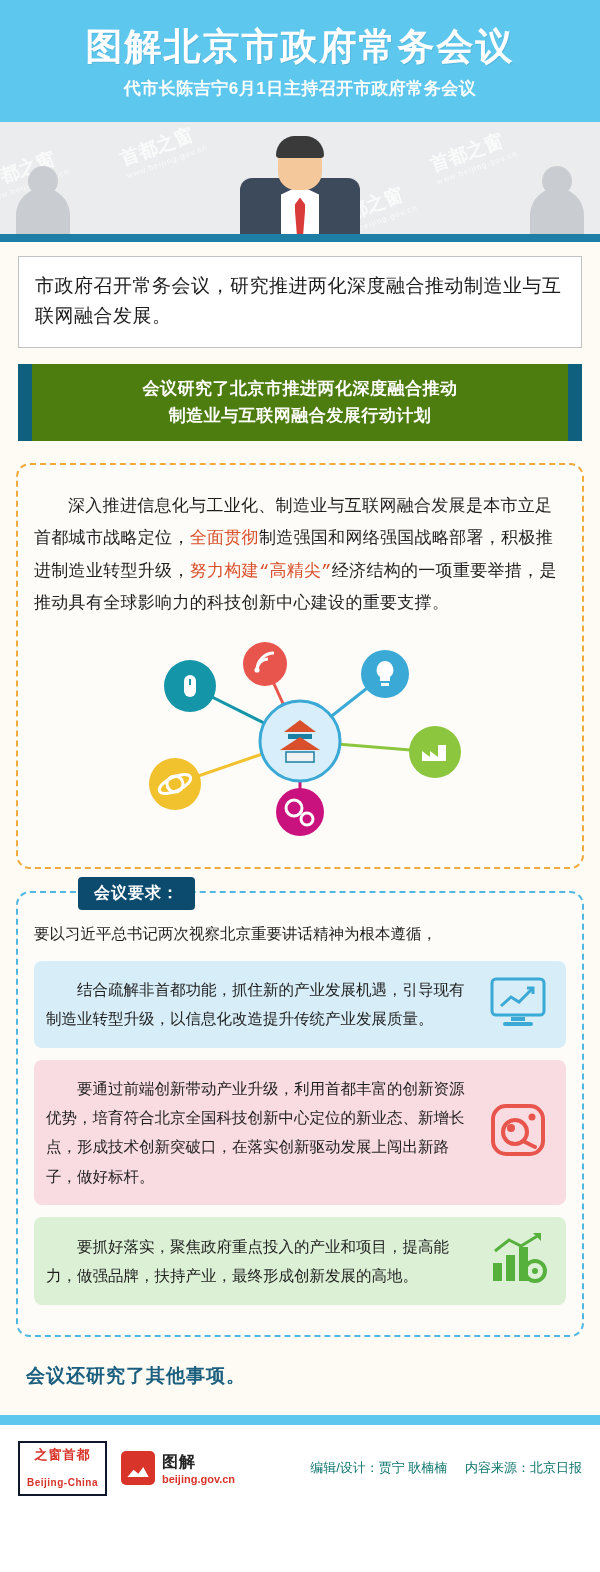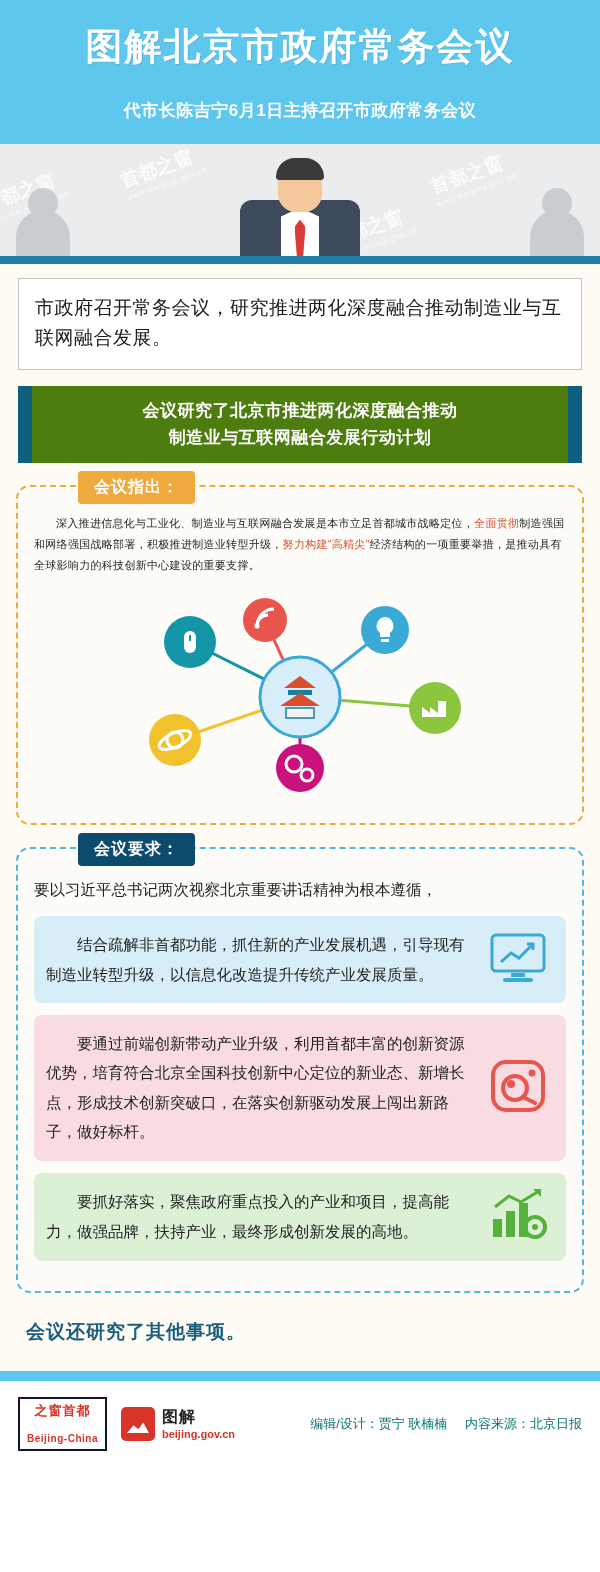--- a/index.html
+++ b/index.html
@@ -26,21 +26,21 @@
     font-size: 37px;
     font-weight: bold;
     letter-spacing: 2px;
     line-height: 1.15;
     text-shadow: 1px 1px 0 rgba(0,0,0,0.08);
   }
   .header-sub {
     color: #ffffff;
     font-size: 17px;
     font-weight: bold;
-    margin-top: 30px;
+    margin-top: 8px;
     letter-spacing: 0.5px;
   }
 
   
   .photo-band {
     height: 120px;
     background: #ebeced;
     position: relative;
     overflow: hidden;
   }
@@ -180,25 +180,26 @@
     background: #f0a93c;
     color: #ffffff;
     font-size: 16px;
     font-weight: bold;
     padding: 6px 16px;
     border-radius: 4px;
     letter-spacing: 1px;
   }
   .card.blue .card-tag { background: #0c4a6e; }
   .card-text {
-    font-size: 11px;
+    font-size: 17px;
     line-height: 1.9;
     color: #1f1f1f;
     text-indent: 2em;
     letter-spacing: 0.3px;
+    font-family: Liberation Mono, monospace;
   }
   .card-text .hl { color: #d94f2b; }
 
   
   .hub {
     position: relative;
     width: 100%;
     height: 215px;
     margin-top: 14px;
   }
@@ -332,21 +333,20 @@
   <div class="banner-wrap">
     <div class="banner-end"></div>
     <div class="banner">
       <div>会议研究了北京市推进两化深度融合推动</div>
       <div>制造业与互联网融合发展行动计划</div>
     </div>
     <div class="banner-end"></div>
   </div>
 
   <div class="card">
-    <div class="card-tag">会议指出：</div>
     <div class="card-text" id="points-text"><span>深入推进信息化与工业化、制造业与互联网融合发展是本市立足首都城市战略定位，</span><span class="hl">全面贯彻</span><span>制造强国和网络强国战略部署，积极推进制造业转型升级，</span><span class="hl">努力构建“高精尖”</span><span>经济结构的一项重要举措，是推动具有全球影响力的科技创新中心建设的重要支撑。</span></div>
 
     <div class="hub">
       <svg viewBox="0 0 520 215" width="100%" height="215">
         <line x1="260" y1="107" x2="150" y2="52" stroke="#1596a8" stroke-width="3"></line>
         <line x1="260" y1="107" x2="225" y2="30" stroke="#e8554d" stroke-width="3"></line>
         <line x1="260" y1="107" x2="345" y2="40" stroke="#3aa9d6" stroke-width="3"></line>
         <line x1="260" y1="107" x2="395" y2="118" stroke="#8cc63f" stroke-width="3"></line>
         <line x1="260" y1="107" x2="260" y2="178" stroke="#c9127e" stroke-width="3"></line>
         <line x1="260" y1="107" x2="135" y2="150" stroke="#f2c12e" stroke-width="3"></line>

